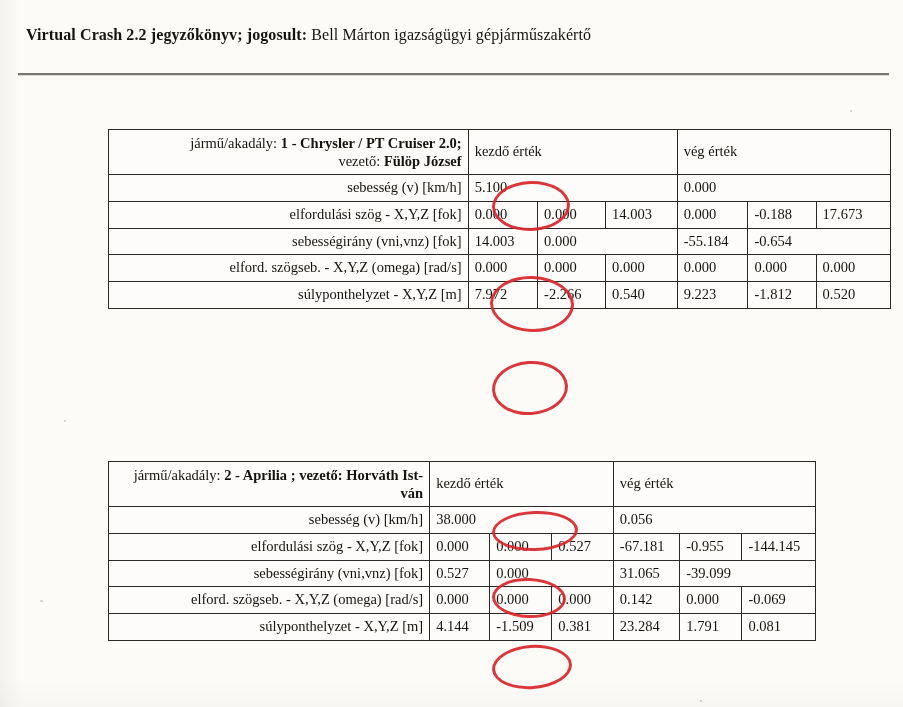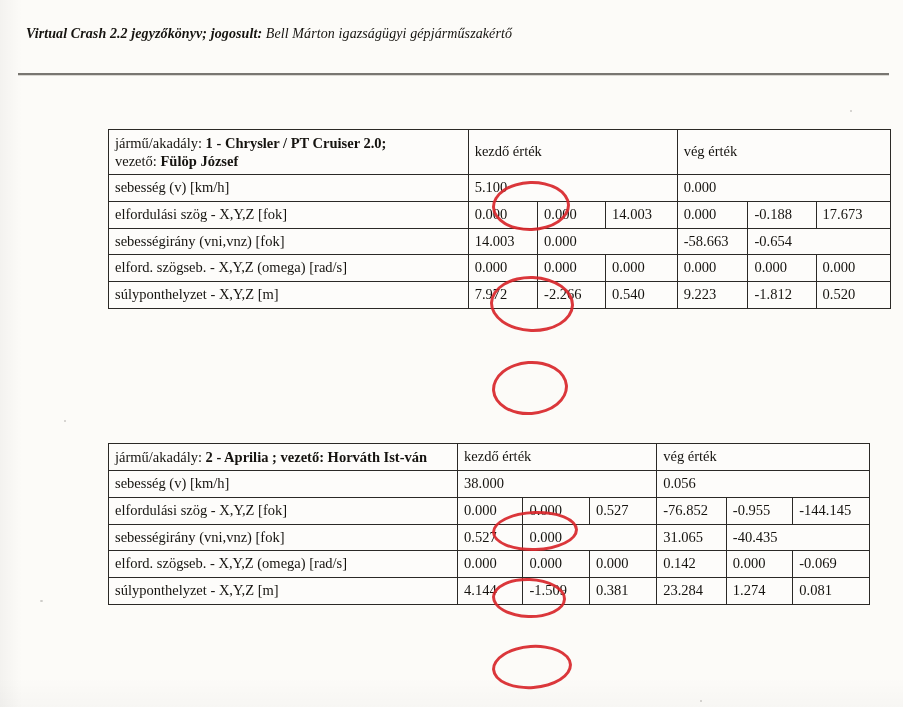--- a/index.html
+++ b/index.html
@@ -22,24 +22,23 @@
       linear-gradient(90deg, rgba(0,0,0,0.035) 0px, rgba(0,0,0,0.0) 22px),
       linear-gradient(0deg, rgba(0,0,0,0.02) 0px, rgba(0,0,0,0.0) 30px),
       #fcfbf8;
   }
   
   .doc-header {
     position: absolute;
     top: 26px;
     left: 26px;
     right: 26px;
-    font-size: 14px;
+    font-size: 16px;
     letter-spacing: 0.1px;
     white-space: nowrap;
-    font-style: italic;
   }
   .doc-header .bold {
     font-weight: bold;
   }
   .header-rule {
     position: absolute;
     top: 73px;
     left: 18px;
     right: 14px;
     height: 2px;
@@ -63,36 +62,36 @@
     background: #fdfcfa;
   }
   .vc-table td {
     border: 1px solid #2b2926;
     padding: 4px 6px;
     vertical-align: middle;
     line-height: 1.22;
     white-space: nowrap;
   }
   .vc-table td.label {
-    text-align: left;
+    text-align: right;
   }
   .vc-table td.num {
     text-align: left;
   }
   .vc-table .bold { font-weight: bold; }
 
   #table1 {
     top: 129px;
     left: 108px;
     width: 783px;
   }
   #table2 {
-    top: 443px;
+    top: 461px;
     left: 108px;
-    width: 762px;
+    width: 708px;
     padding-left: 34px;
   }
 
   
   .c-label { width: 392px; }
   .c-a { width: 63px; }
   .c-b { width: 62px; }
   .c-c { width: 66px; }
   .c-d { width: 63px; }
   .c-e { width: 62px; }
@@ -158,21 +157,21 @@
       <td class="num c-c">14.003</td>
       <td class="num c-d">0.000</td>
       <td class="num c-e">-0.188</td>
       <td class="num c-f">17.673</td>
     </tr>
 
     <tr>
       <td class="label c-label">sebességirány (vni,vnz) [fok]</td>
       <td class="num">14.003</td>
       <td class="num" colspan="2">0.000</td>
-      <td class="num">-58.663</td>
+      <td class="num">-55.184</td>
       <td class="num" colspan="2">-0.654</td>
     </tr>
 
     <tr>
       <td class="label c-label">elford. szögseb. - X,Y,Z (omega) [rad/s]</td>
       <td class="num">0.000</td>
       <td class="num">0.000</td>
       <td class="num">0.000</td>
       <td class="num">0.000</td>
       <td class="num">0.000</td>
@@ -207,50 +206,50 @@
       <td class="label c-label">sebesség (v) [km/h]</td>
       <td class="num" colspan="3">38.000</td>
       <td class="num" colspan="3">0.056</td>
     </tr>
 
     <tr>
       <td class="label c-label">elfordulási szög - X,Y,Z [fok]</td>
       <td class="num c-a">0.000</td>
       <td class="num c-b">0.000</td>
       <td class="num c-c">0.527</td>
-      <td class="num c-d">-76.852</td>
+      <td class="num c-d">-67.181</td>
       <td class="num c-e">-0.955</td>
       <td class="num c-f">-144.145</td>
     </tr>
 
     <tr>
       <td class="label c-label">sebességirány (vni,vnz) [fok]</td>
       <td class="num">0.527</td>
       <td class="num" colspan="2">0.000</td>
       <td class="num">31.065</td>
-      <td class="num" colspan="2">-40.435</td>
+      <td class="num" colspan="2">-39.099</td>
     </tr>
 
     <tr>
       <td class="label c-label">elford. szögseb. - X,Y,Z (omega) [rad/s]</td>
       <td class="num">0.000</td>
       <td class="num">0.000</td>
       <td class="num">0.000</td>
       <td class="num">0.142</td>
       <td class="num">0.000</td>
       <td class="num">-0.069</td>
     </tr>
 
     <tr>
       <td class="label c-label">súlyponthelyzet - X,Y,Z [m]</td>
       <td class="num">4.144</td>
       <td class="num">-1.509</td>
       <td class="num">0.381</td>
       <td class="num">23.284</td>
-      <td class="num">1.274</td>
+      <td class="num">1.791</td>
       <td class="num">0.081</td>
     </tr>
   </tbody>
     </table>
 
   <div class="ink" style="left:492px; top:181px; width:72px; height:44px;"></div>
   <div class="ink e2" style="left:490px; top:276px; width:78px; height:50px;"></div>
   <div class="ink e3" style="left:492px; top:361px; width:70px; height:48px;"></div>
 
   <div class="ink" style="left:492px; top:511px; width:80px; height:34px;"></div>

